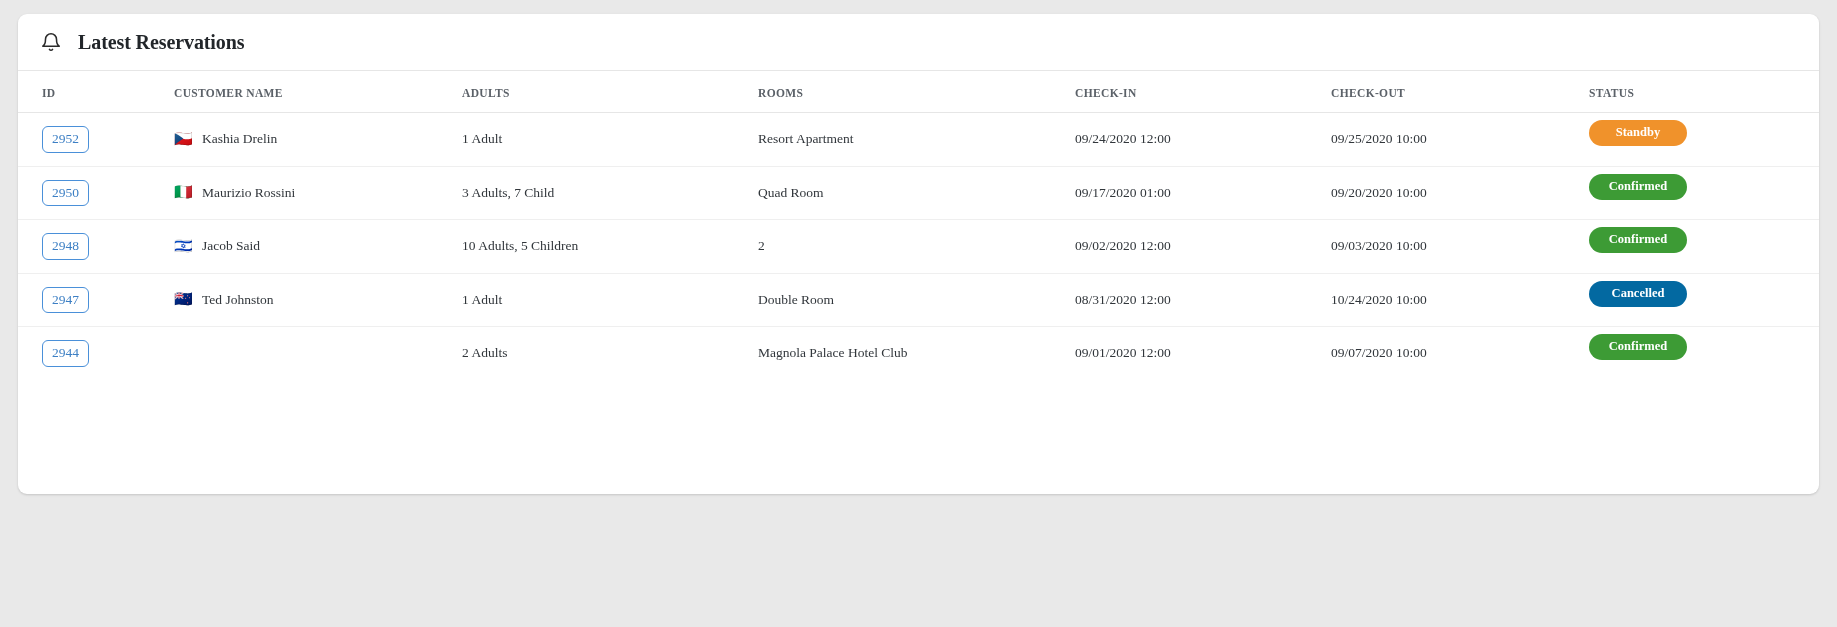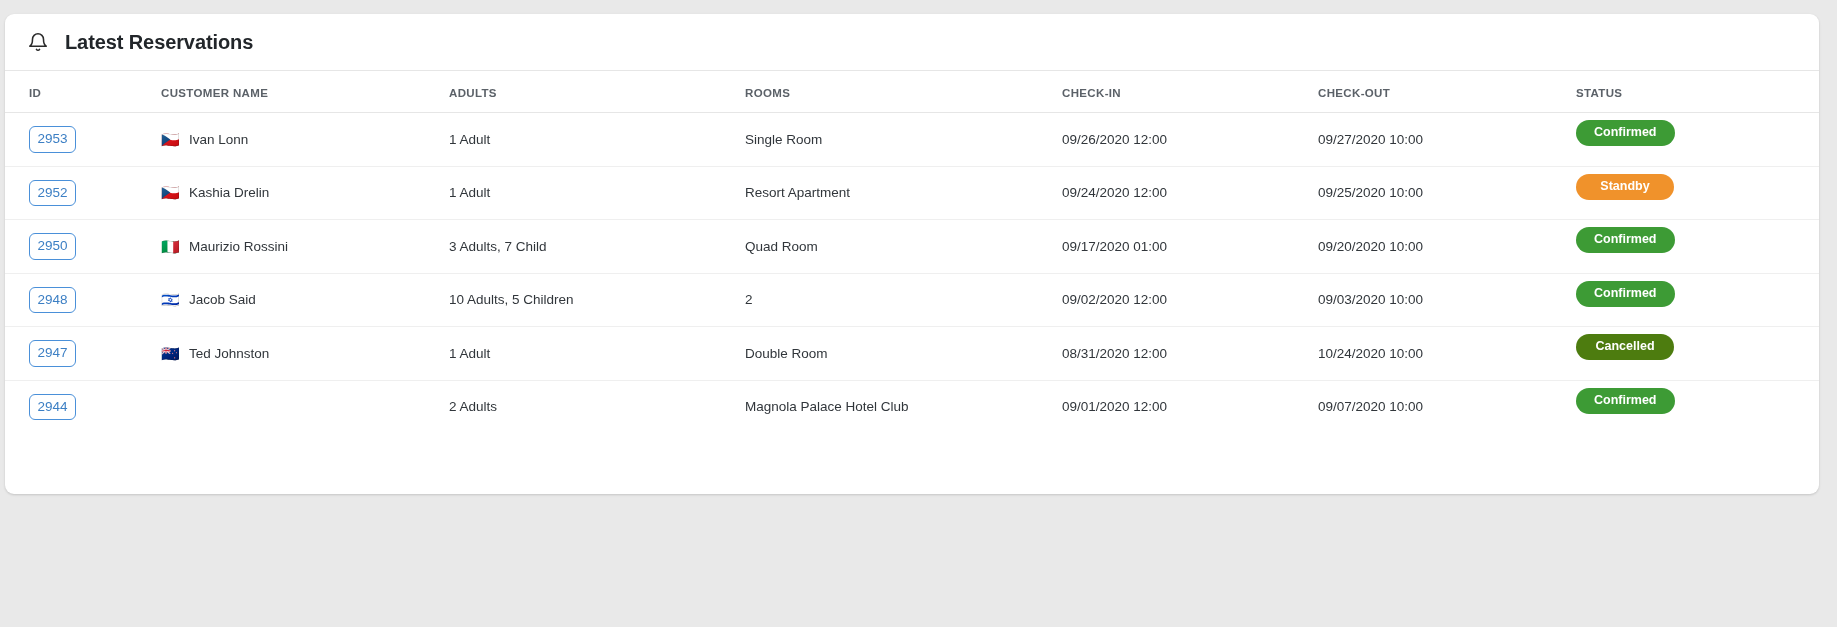--- a/index.html
+++ b/index.html
@@ -6,22 +6,23 @@
   html, body {
     margin: 0; padding: 0;
     width: 1837px; height: 627px;
     background: #e9e9e9;
     font-family: "Liberation Sans", sans-serif;
     -webkit-font-smoothing: antialiased;
     overflow: hidden;
   }
   .page {
     width: 1837px; height: 512px;
-    padding: 14px 18px 18px 5px;
+    padding: 14px 18px 18px 18px;
     background: #e9e9e9;
+    font-family: Liberation Serif, serif;
   }
   .card {
     background: #ffffff;
     border-radius: 9px;
     box-shadow: 0 1px 3px rgba(0,0,0,0.10), 0 1px 2px rgba(0,0,0,0.06);
     height: 100%;
     overflow: hidden;
     position: relative;
   }
   .card-header {
@@ -147,34 +148,20 @@
             <th>CUSTOMER NAME</th>
             <th>ADULTS</th>
             <th>ROOMS</th>
             <th>CHECK-IN</th>
             <th>CHECK-OUT</th>
             <th class="col-status-cell">STATUS</th>
           </tr>
       </thead>
       <tbody id="body-rows">
           <tr>
-            <td class="col-id"><span class="id-badge">2953</span></td>
-            <td>
-              <div class="name-cell">
-                <span class="flag">🇨🇿</span>
-                <span class="name-text">Ivan Lonn</span>
-              </div>
-            </td>
-            <td>1 Adult</td>
-            <td class="room-text">Single Room</td>
-            <td class="date-text">09/26/2020 12:00</td>
-            <td class="date-text">09/27/2020 10:00</td>
-            <td class="col-status-cell"><span class="status-pill" style="background: rgb(61, 155, 53);">Confirmed</span></td>
-          </tr>
-          <tr>
             <td class="col-id"><span class="id-badge">2952</span></td>
             <td>
               <div class="name-cell">
                 <span class="flag">🇨🇿</span>
                 <span class="name-text">Kashia Drelin</span>
               </div>
             </td>
             <td>1 Adult</td>
             <td class="room-text">Resort Apartment</td>
             <td class="date-text">09/24/2020 12:00</td>
@@ -214,21 +201,21 @@
             <td>
               <div class="name-cell">
                 <span class="flag">🇳🇿</span>
                 <span class="name-text">Ted Johnston</span>
               </div>
             </td>
             <td>1 Adult</td>
             <td class="room-text">Double Room</td>
             <td class="date-text">08/31/2020 12:00</td>
             <td class="date-text">10/24/2020 10:00</td>
-            <td class="col-status-cell"><span class="status-pill" style="background: #4d7c0f;">Cancelled</span></td>
+            <td class="col-status-cell"><span class="status-pill" style="background: #0369a1;">Cancelled</span></td>
           </tr>
           <tr>
             <td class="col-id"><span class="id-badge">2944</span></td>
             <td></td>
             <td>2 Adults</td>
             <td class="room-text">Magnola Palace Hotel Club</td>
             <td class="date-text">09/01/2020 12:00</td>
             <td class="date-text">09/07/2020 10:00</td>
             <td class="col-status-cell"><span class="status-pill" style="background: rgb(61, 155, 53);">Confirmed</span></td>
           </tr>

